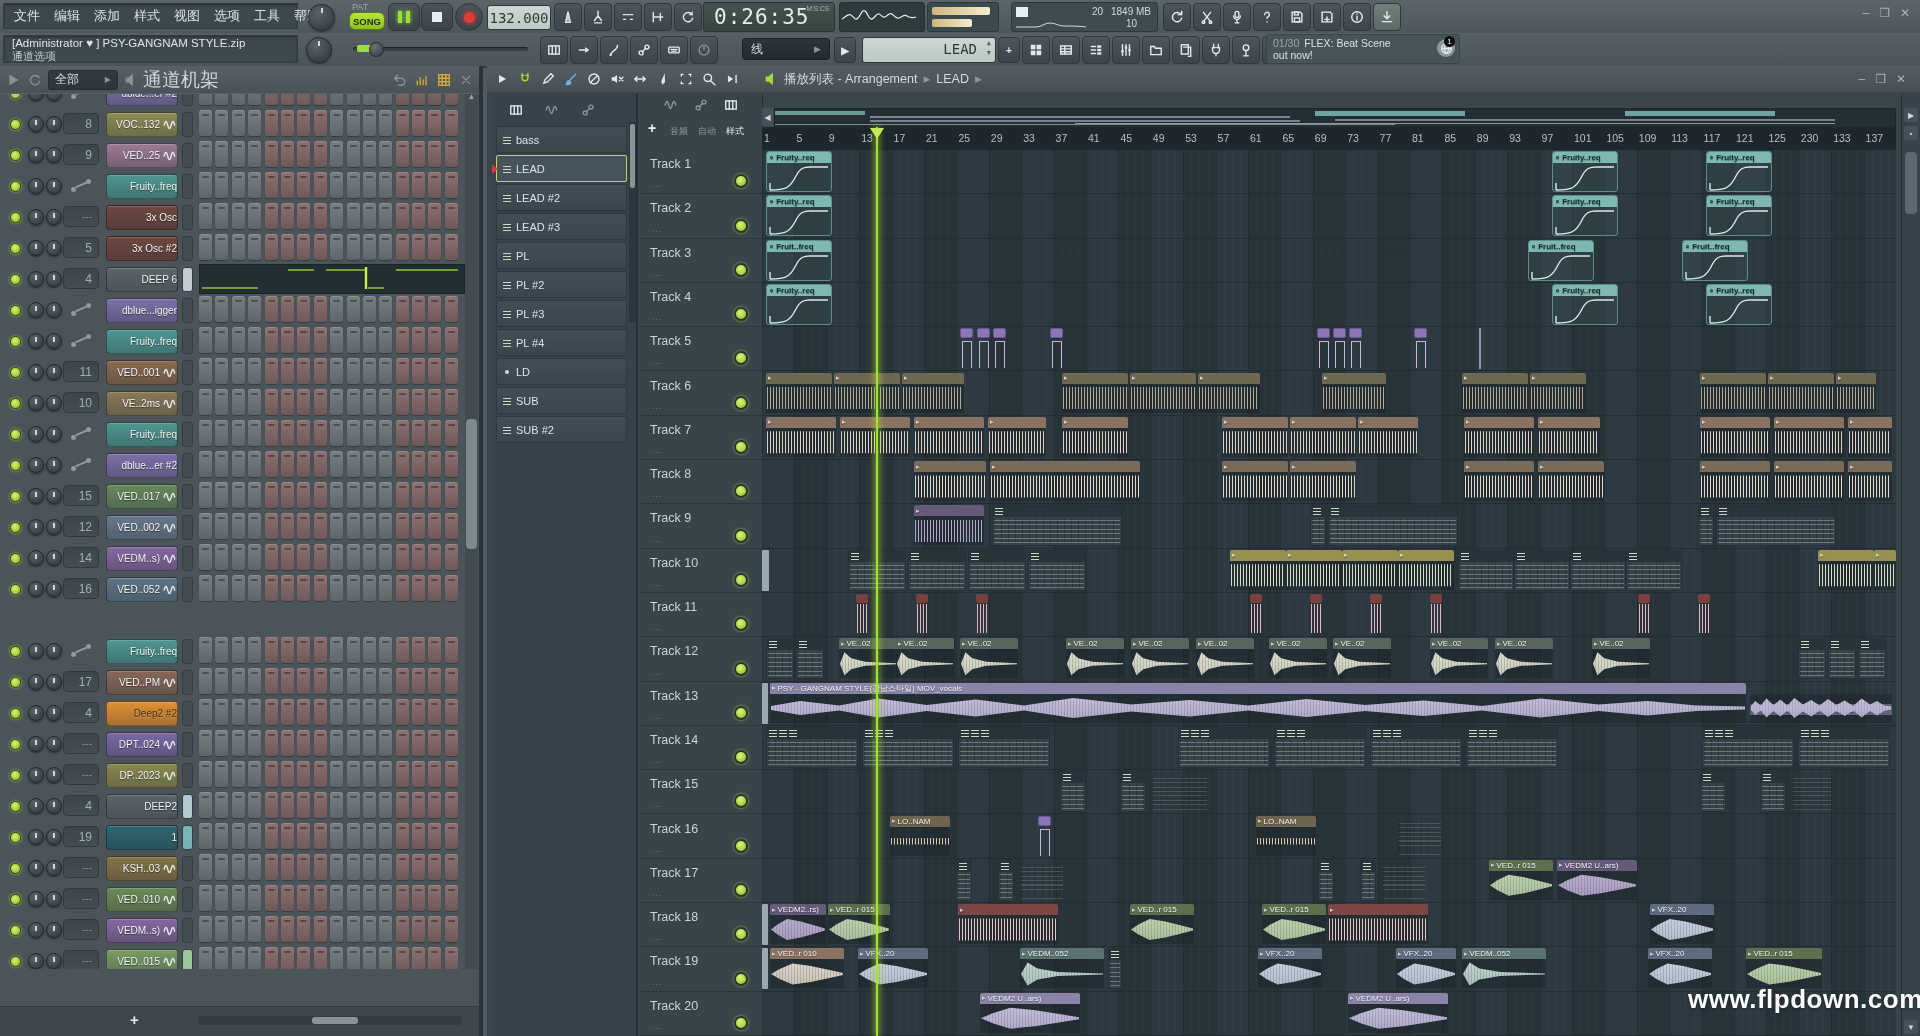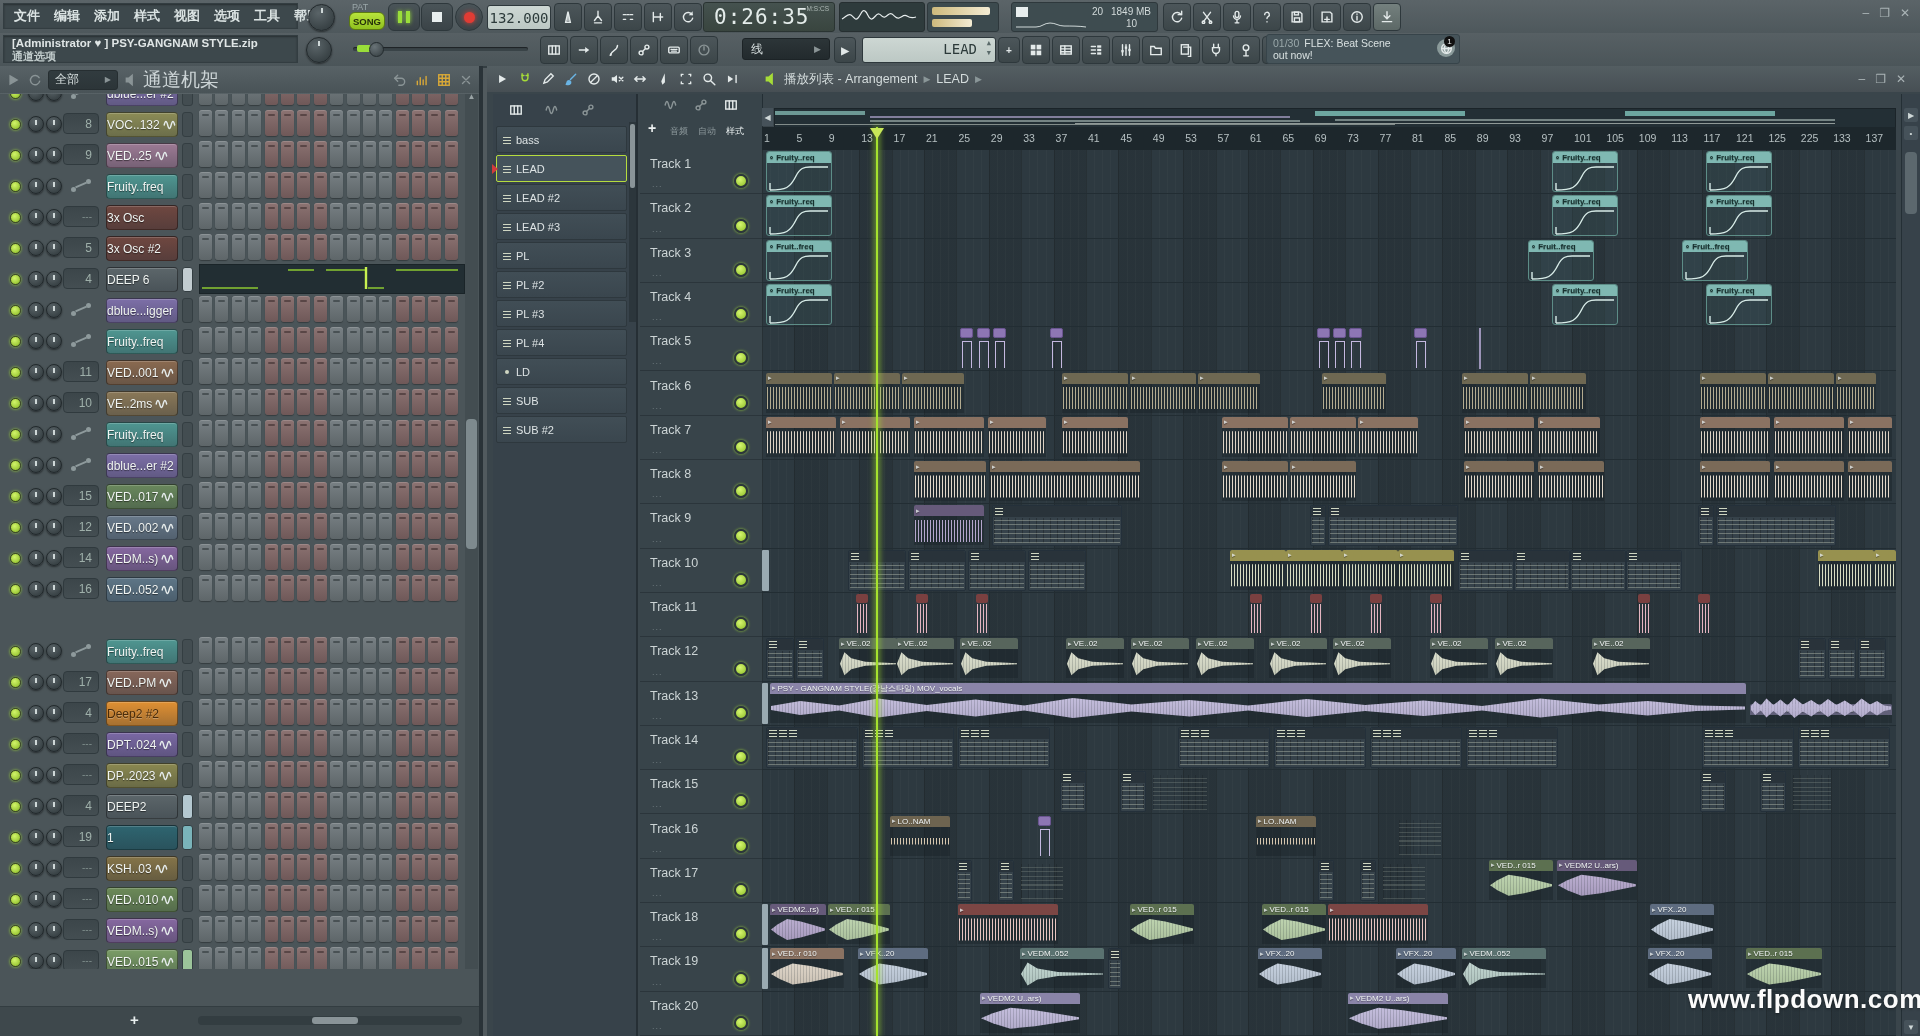--- a/index.html
+++ b/index.html
@@ -3,21 +3,21 @@
 <meta charset="utf-8">
 <style>
   html,body{margin:0;padding:0;background:#39444a;}
   #screen{position:relative;width:1920px;height:1036px;overflow:hidden;
     font-family:"Liberation Sans",sans-serif;color:#d6dedf;font-size:12px;
     background:#515a5e;user-select:none;}
   .abs{position:absolute;}
   
   #topbar1{position:absolute;left:0;top:0;width:1920px;height:33px;background:linear-gradient(#5b6468,#4e585c);border-bottom:1px solid #3a4347;}
   #topbar2{position:absolute;left:0;top:33px;width:1920px;height:33px;background:linear-gradient(#576064,#4b5559);border-bottom:2px solid #343e42;}
-  .panel{position:absolute;background:#3d484c;border:1px solid #333d41;border-radius:0;box-shadow:inset 0 1px 2px rgba(0,0,0,.35);font-weight:bold;}
+  .panel{position:absolute;background:#3d484c;border:1px solid #333d41;border-radius:0;box-shadow:inset 0 1px 2px rgba(0,0,0,.35);}
   #menu{left:3px;top:3px;width:295px;height:26px;display:flex;align-items:center;gap:14px;padding:0 10px;box-sizing:border-box;}
   #menu span{color:#dbe3e3;font-size:13px;white-space:nowrap;}
   .knob{border-radius:50%;background:radial-gradient(circle at 38% 32%,#5a6468,#2c3538);border:1px solid #22292c;box-shadow:0 1px 2px rgba(0,0,0,.5);}
   .knob i{position:absolute;left:50%;top:3px;width:2px;height:5px;background:#cfd8d8;transform:translateX(-50%);}
   .tbtn{position:absolute;height:26px;top:3px;background:linear-gradient(#4a5458,#3a4347);border:1px solid #2e383c;border-radius:6px;display:flex;align-items:center;justify-content:center;color:#e2e8e8;}
   .lcd{background:linear-gradient(#cdd7d3,#bcc8c4);color:#2c3a3a;border:1px solid #2e383c;border-radius:3px;
        font-family:"DejaVu Sans Mono",monospace;display:flex;align-items:center;justify-content:center;}
   #songbtn{background:linear-gradient(#b8e43c,#8fc01e);color:#26300a;font-weight:bold;border-color:#5c7a12;}
   #patlbl{position:absolute;left:352px;top:2px;font-size:9px;color:#9aa6a8;}
   .pauseic i{display:inline-block;width:4px;height:12px;background:#9ade3a;margin:0 2px;box-shadow:0 0 4px #9ade3a;}
@@ -71,21 +71,21 @@
   #chanlist{position:absolute;left:0;top:28px;width:100%;height:875px;overflow:hidden;}
   .chrow{position:absolute;left:0;width:100%;height:31px;}
   .led{position:absolute;left: 10px;top:11px;width:9px;height:9px;border-radius:50%;background:radial-gradient(circle at 40% 35%,#d2f46a,#86b822);border:1px solid #3c4a20;box-shadow:0 0 3px #9ad03a;}
   .ckn{position:absolute;top:8px;width:14px;height:14px;}
   .numbox{position:absolute;left:63px;top:5px;width:36px;height:21px;background:linear-gradient(#3c464a,#444e52);border:1px solid #303a3e;border-radius:4px;color:#9fb0aa;font-size:12px;display:flex;align-items:center;justify-content:flex-end;padding-right:6px;box-sizing:border-box;}
   .numbox.dim{color:#7e8c8a;font-size:10px;}
   .lnkic{position:absolute;left:70px;top:9px;width:22px;height:13px;}
   .lnkic i{position:absolute;width:5px;height:5px;border-radius:50%;background:#8e9a9c;}
   .lnkic i:first-child{left:1px;bottom:0;} .lnkic i:last-child{right:1px;top:0;}
   .lnkic u{position:absolute;left:5px;top:5px;width:12px;height:2px;background:#8e9a9c;transform:rotate(-24deg);text-decoration:none;}
-  .chbtn{position:absolute;left:106px;top:4px;width:70px;height:23px;border-radius:4px;border:1px solid rgba(0,0,0,.4);display:flex;align-items:center;justify-content:flex-start;gap:3px;font-size:12px;color:#f0f4f2;text-shadow:0 1px 1px rgba(0,0,0,.5);box-shadow:inset 0 1px 0 rgba(255,255,255,.18);white-space:nowrap;overflow:hidden;}
+  .chbtn{position:absolute;left:106px;top:4px;width:70px;height:23px;border-radius:4px;border:1px solid rgba(0,0,0,.4);display:flex;align-items:center;justify-content:flex-end;gap:3px;font-size:10px;color:#f0f4f2;text-shadow:0 1px 1px rgba(0,0,0,.5);box-shadow:inset 0 1px 0 rgba(255,255,255,.18);white-space:nowrap;overflow:hidden;}
   .chbtn.dk{color:#4a2c0a;text-shadow:0 1px 0 rgba(255,255,255,.25);}
   .selstrip{position:absolute;left:182px;top:4px;width:9px;height:23px;border-radius:3px;background:#434d51;border:1px solid #343e42;}
   .steps{position:absolute;left:199px;top:2px;display:flex;gap:3.4px;}
   .stcell{width:13px;height:26px;border-radius:3px;position:relative;box-shadow:inset 0 1px 0 rgba(255,255,255,.15),0 1px 1px rgba(0,0,0,.3);}
   .stcell::after{content:"";position:absolute;left:3px;top:4px;width:7px;height:2px;border-radius:1px;}
   .st-g{background:linear-gradient(#788084,#5e6669);} .st-g::after{background:#495154;}
   .st-r{background:linear-gradient(#8c7372,#6f5858);} .st-r::after{background:#594646;}
   .graphrow{position:absolute;left:199px;top:1px;width:264px;height:28px;background:#222e33;border:1px solid #1a2428;}
   #rackbottom{position:absolute;left:0;bottom:0;width:100%;height:29px;background:#3e484c;border-top:1px solid #333d41;}
   #rackbottom .plus{position:absolute;left:130px;top:4px;color:#e8eeee;font-size:15px;font-weight:bold;}
@@ -1747,21 +1747,21 @@
         <span style="left: 714.8px;">89</span>
         <span style="left: 747.2px;">93</span>
         <span style="left: 779.6px;">97</span>
         <span style="left: 812px;">101</span>
         <span style="left: 844.4px;">105</span>
         <span style="left: 876.8px;">109</span>
         <span style="left: 909.2px;">113</span>
         <span style="left: 941.6px;">117</span>
         <span style="left: 974px;">121</span>
         <span style="left: 1006.4px;">125</span>
-        <span style="left: 1038.8px;">225</span>
+        <span style="left: 1038.8px;">230</span>
         <span style="left: 1071.2px;">133</span>
         <span style="left: 1103.6px;">137</span>
       </div>
     <div id="lanes">
         <div class="trow" style="top: 0px;">
           <div class="clip auto" style="left: 4px; width: 66px;">
             <div class="chead">
               <span class="g" style="font-size: 8px; color: rgb(23, 49, 47);">∘ Fruity..req</span>
             </div>
             <svg viewBox="0 0 64 29" preserveAspectRatio="none">

